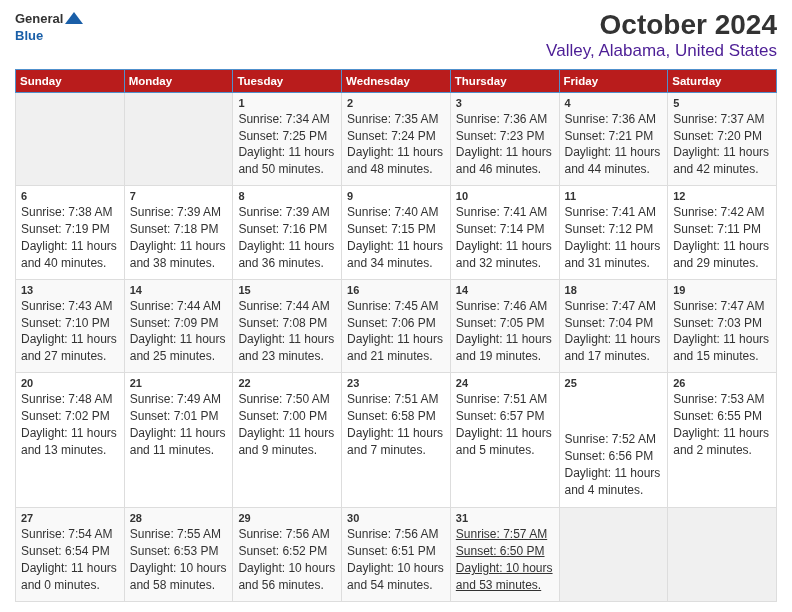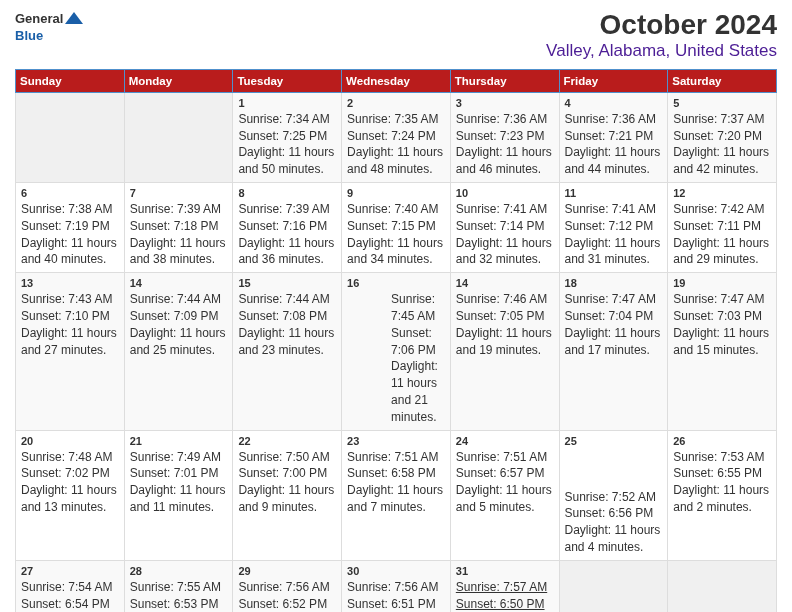--- a/index.html
+++ b/index.html
@@ -219,21 +219,21 @@
 Daylight: 11 hours and 25 minutes.</div>
           </td>
           <td>
             <span class="day-number">15</span>
             <div class="day-info" style="white-space: pre-line;">Sunrise: 7:44 AM
 Sunset: 7:08 PM
 Daylight: 11 hours and 23 minutes.</div>
           </td>
           <td>
             <span class="day-number">16</span>
-            <div class="day-info" style="white-space: pre-line; margin-left: 44px;">Sunrise: 7:45 AM
+            <div class="day-info" style="white-space: pre-line;">Sunrise: 7:45 AM
 Sunset: 7:06 PM
 Daylight: 11 hours and 21 minutes.</div>
           </td>
           <td>
             <span class="day-number">14</span>
             <div class="day-info" style="white-space: pre-line;">Sunrise: 7:46 AM
 Sunset: 7:05 PM
 Daylight: 11 hours and 19 minutes.</div>
           </td>
           <td>

